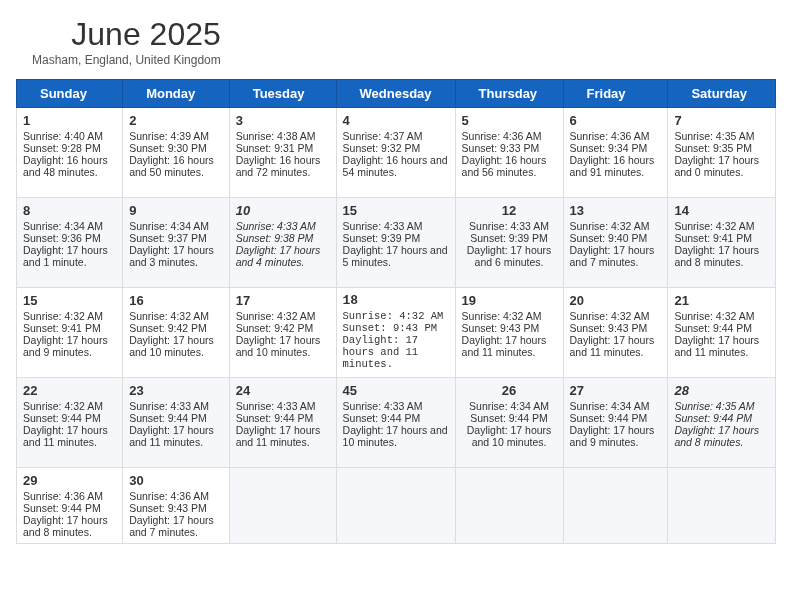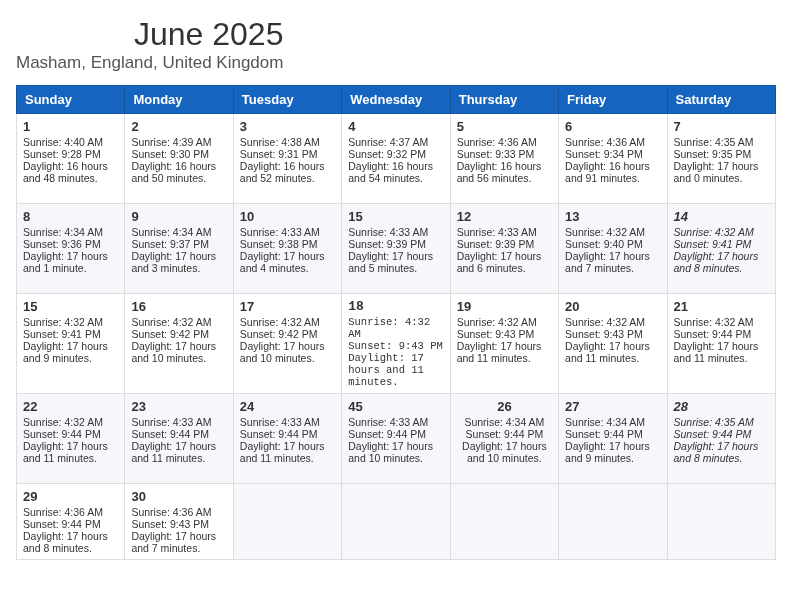--- a/index.html
+++ b/index.html
@@ -16,41 +16,42 @@
       align-items: flex-start;
       margin-bottom: 12px;
     }
     .logo {
       display: flex;
       flex-direction: column;
       line-height: 1.1;
     }
     .title-area {
       text-align: right;
+      margin-left: 16px;
     }
     .month-title {
       font-size: 32px;
       color: #333;
       font-weight: normal;
     }
     .location {
-      font-size: 17px;
+      font-size: 12px;
       color: #555;
     }
     .calendar {
       width: 100%;
       border-collapse: collapse;
       border: 1px solid #ccc;
     }
     .calendar th {
       background: #1565c0;
       color: #fff;
       font-size: 13px;
       font-weight: bold;
-      padding: 6px 8px;
+      padding: 6px 23px;
       text-align: left;
       border: 1px solid #1254a0;
     }
     .calendar td {
       vertical-align: top;
       padding: 5px 6px;
       border: 1px solid #ddd;
       font-size: 10.5px;
       color: #333;
       width: calc(100% / 7);
@@ -89,34 +90,34 @@
       <th>Wednesday</th>
       <th>Thursday</th>
       <th>Friday</th>
       <th>Saturday</th>
     </tr>
   </thead>
   <tbody id="calendar-body">
   <tr>
         <td style="min-height: 90px; height: 90px;"><span class="day-num">1</span><span>Sunrise: 4:40 AM<br></span><span>Sunset: 9:28 PM<br></span><span>Daylight: 16 hours and 48 minutes.</span></td>
         <td style="min-height: 90px; height: 90px;"><span class="day-num">2</span><span>Sunrise: 4:39 AM<br></span><span>Sunset: 9:30 PM<br></span><span>Daylight: 16 hours and 50 minutes.</span></td>
-        <td style="min-height: 90px; height: 90px;"><span class="day-num">3</span><span>Sunrise: 4:38 AM<br></span><span>Sunset: 9:31 PM<br></span><span>Daylight: 16 hours and 52 minutes.</span></td>
+        <td style="min-height: 90px; height: 90px;"><span class="day-num">3</span><span>Sunrise: 4:38 AM<br></span><span>Sunset: 9:31 PM<br></span><span>Daylight: 16 hours and 72 minutes.</span></td>
         <td style="min-height: 90px; height: 90px;"><span class="day-num">4</span><span>Sunrise: 4:37 AM<br></span><span>Sunset: 9:32 PM<br></span><span>Daylight: 16 hours and 54 minutes.</span></td>
         <td style="min-height: 90px; height: 90px;"><span class="day-num">5</span><span>Sunrise: 4:36 AM<br></span><span>Sunset: 9:33 PM<br></span><span>Daylight: 16 hours and 56 minutes.</span></td>
         <td style="min-height: 90px; height: 90px;"><span class="day-num">6</span><span>Sunrise: 4:36 AM<br></span><span>Sunset: 9:34 PM<br></span><span>Daylight: 16 hours and 91 minutes.</span></td>
         <td style="min-height: 90px; height: 90px;"><span class="day-num">7</span><span>Sunrise: 4:35 AM<br></span><span>Sunset: 9:35 PM<br></span><span>Daylight: 17 hours and 0 minutes.</span></td>
       </tr>
       <tr>
         <td style="min-height: 90px; height: 90px;"><span class="day-num">8</span><span>Sunrise: 4:34 AM<br></span><span>Sunset: 9:36 PM<br></span><span>Daylight: 17 hours and 1 minute.</span></td>
         <td style="min-height: 90px; height: 90px;"><span class="day-num">9</span><span>Sunrise: 4:34 AM<br></span><span>Sunset: 9:37 PM<br></span><span>Daylight: 17 hours and 3 minutes.</span></td>
-        <td style="min-height: 90px; height: 90px;"><span class="day-num">10</span><span>Sunrise: 4:33 AM<br></span><span>Sunset: 9:38 PM<br></span><span>Daylight: 17 hours and 4 minutes.</span></td>
+        <td style="min-height: 90px; height: 90px; font-style: italic;"><span class="day-num">10</span><span>Sunrise: 4:33 AM<br></span><span>Sunset: 9:38 PM<br></span><span>Daylight: 17 hours and 4 minutes.</span></td>
         <td style="min-height: 90px; height: 90px;"><span class="day-num">15</span><span>Sunrise: 4:33 AM<br></span><span>Sunset: 9:39 PM<br></span><span>Daylight: 17 hours and 5 minutes.</span></td>
-        <td style="min-height: 90px; height: 90px;"><span class="day-num">12</span><span>Sunrise: 4:33 AM<br></span><span>Sunset: 9:39 PM<br></span><span>Daylight: 17 hours and 6 minutes.</span></td>
+        <td style="min-height: 90px; height: 90px; text-align: center;"><span class="day-num">12</span><span>Sunrise: 4:33 AM<br></span><span>Sunset: 9:39 PM<br></span><span>Daylight: 17 hours and 6 minutes.</span></td>
         <td style="min-height: 90px; height: 90px;"><span class="day-num">13</span><span>Sunrise: 4:32 AM<br></span><span>Sunset: 9:40 PM<br></span><span>Daylight: 17 hours and 7 minutes.</span></td>
-        <td style="min-height: 90px; height: 90px; font-style: italic;"><span class="day-num">14</span><span>Sunrise: 4:32 AM<br></span><span>Sunset: 9:41 PM<br></span><span>Daylight: 17 hours and 8 minutes.</span></td>
+        <td style="min-height: 90px; height: 90px;"><span class="day-num">14</span><span>Sunrise: 4:32 AM<br></span><span>Sunset: 9:41 PM<br></span><span>Daylight: 17 hours and 8 minutes.</span></td>
       </tr>
       <tr>
         <td style="min-height: 90px; height: 90px;"><span class="day-num">15</span><span>Sunrise: 4:32 AM<br></span><span>Sunset: 9:41 PM<br></span><span>Daylight: 17 hours and 9 minutes.</span></td>
         <td style="min-height: 90px; height: 90px;"><span class="day-num">16</span><span>Sunrise: 4:32 AM<br></span><span>Sunset: 9:42 PM<br></span><span>Daylight: 17 hours and 10 minutes.</span></td>
         <td style="min-height: 90px; height: 90px;"><span class="day-num">17</span><span>Sunrise: 4:32 AM<br></span><span>Sunset: 9:42 PM<br></span><span>Daylight: 17 hours and 10 minutes.</span></td>
         <td style="min-height: 90px; height: 90px; font-family: Liberation Mono, monospace;"><span class="day-num">18</span><span>Sunrise: 4:32 AM<br></span><span>Sunset: 9:43 PM<br></span><span>Daylight: 17 hours and 11 minutes.</span></td>
         <td style="min-height: 90px; height: 90px;"><span class="day-num">19</span><span>Sunrise: 4:32 AM<br></span><span>Sunset: 9:43 PM<br></span><span>Daylight: 17 hours and 11 minutes.</span></td>
         <td style="min-height: 90px; height: 90px;"><span class="day-num">20</span><span>Sunrise: 4:32 AM<br></span><span>Sunset: 9:43 PM<br></span><span>Daylight: 17 hours and 11 minutes.</span></td>
         <td style="min-height: 90px; height: 90px;"><span class="day-num">21</span><span>Sunrise: 4:32 AM<br></span><span>Sunset: 9:44 PM<br></span><span>Daylight: 17 hours and 11 minutes.</span></td>
       </tr>

